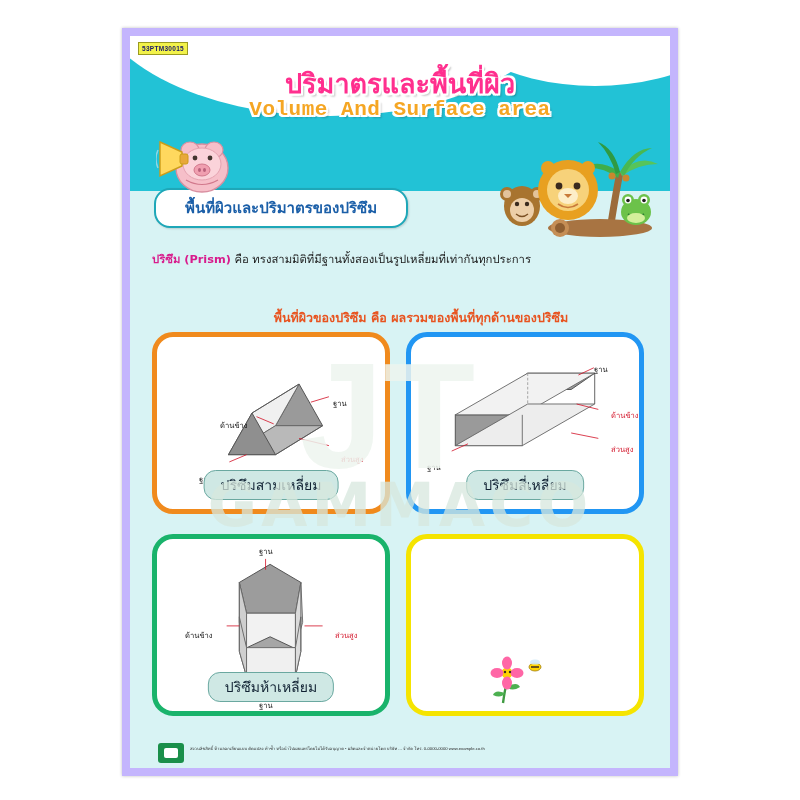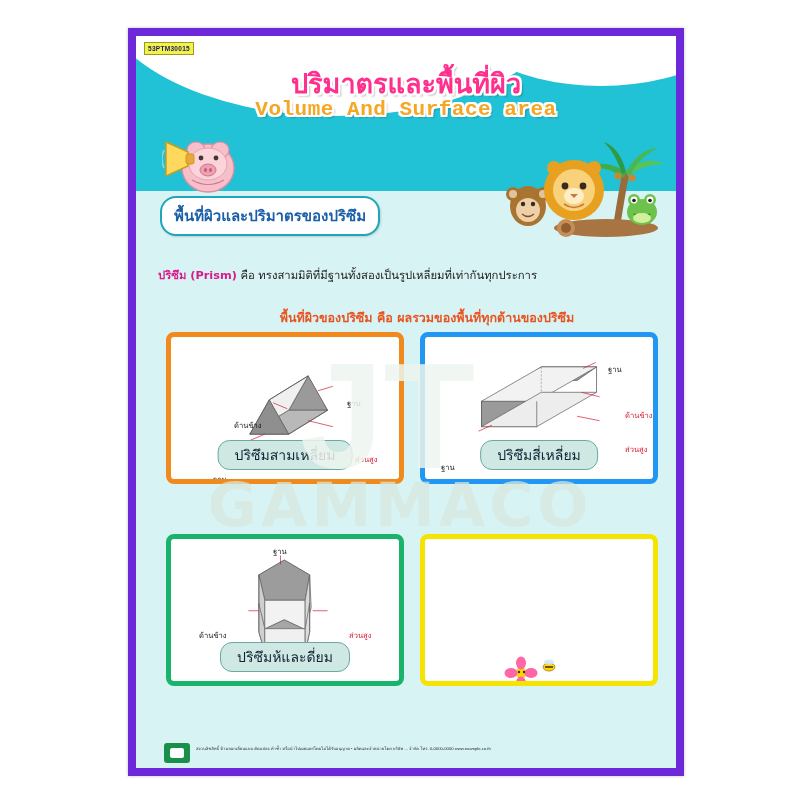--- a/index.html
+++ b/index.html
@@ -40,23 +40,23 @@
     font-weight: bold;
     color: #eef5ef;
     opacity: .85;
     z-index: 39;
     pointer-events: none;
   }
 
   
   #poster {
     position: absolute;
-    left: 128px; top: 28px;
+    left: 122px; top: 28px;
     width: 556px; height: 748px;
-    background: #6d28d9;
+    background: #c4b5fd;
     box-shadow: 0 0 3px rgba(0,0,0,.25);
     overflow: hidden;
     z-index: 10;
   }
   .poster-inner {
     position: absolute;
     left: 8px; top: 8px; right: 8px; bottom: 8px;
     background: #d8f3f4;
     overflow: hidden;
   }
@@ -127,42 +127,40 @@
     font-family: Liberation Mono, monospace;
   }
 
   
   .section-pill {
     position: absolute;
     left: 24px; top: 152px;
     background: #ffffff;
     border: 2px solid #1ea7b8;
     border-radius: 16px;
-    padding: 6px 12px;
+    padding: 6px 29px;
     z-index: 26;
     box-shadow: 1px 1px 2px rgba(0,0,0,.15);
-    margin-top: 8px;
   }
   .section-pill span {
     font-size: 15px;
     font-weight: bold;
     color: #1b5fa8;
     font-family: "DejaVu Sans", sans-serif;
   }
 
   
   .para {
     position: absolute;
     left: 22px; right: 14px; top: 214px;
     font-size: 11.3px;
     line-height: 1.85;
     color: #1a1a1a;
     z-index: 22;
     font-family: "DejaVu Sans", sans-serif;
-    margin-top: 16px;
   }
   .para .hl { color: #d81b8c; font-weight: bold; }
 
   .subhead {
     position: absolute;
     left: 0; right: 0; top: 272px;
     text-align: center;
     font-size: 12.5px;
     font-weight: bold;
     color: #e8531f;
@@ -173,26 +171,25 @@
 
   
   .grid {
     position: absolute;
     left: 22px; top: 296px;
     width: 492px; height: 392px;
     z-index: 22;
   }
   .cell {
     position: absolute;
-    width: 238px; height: 152px;
-    background: #ffffff;
-    border-radius: 8px;
+    width: 238px; height: 182px;
+    background: #ffffff;
+    border-radius: 21px;
     border: 5px solid #000;
     overflow: hidden;
-    margin-left: 8px;
   }
   .cell.tl { left: 0;    top: 0;    border-color: #f08a1d; }
   .cell.tr { left: 254px;top: 0;    border-color: #2196f3; }
   .cell.bl { left: 0;    top: 202px;border-color: #19b36b; }
   .cell.br { left: 254px;top: 202px;border-color: #f5e400; }
 
   .caption {
     position: absolute;
     left: 50%; transform: translateX(-50%);
     bottom: 9px;
@@ -441,21 +438,21 @@
 
             <line x1="113" y1="22" x2="113" y2="34" stroke="#d3152a" stroke-width="0.9"></line>
             <line x1="70" y1="96" x2="84" y2="96" stroke="#d3152a" stroke-width="0.9"></line>
             <line x1="176" y1="96" x2="156" y2="96" stroke="#d3152a" stroke-width="0.9"></line>
             <line x1="113" y1="164" x2="113" y2="154" stroke="#d3152a" stroke-width="0.9"></line>
           </svg>
           <div class="lbl" style="left:102px; top:6px;">ฐาน</div>
           <div class="lbl" style="left:28px; top:90px;">ด้านข้าง</div>
           <div class="lbl red" style="left:178px; top:90px;">ส่วนสูง</div>
           <div class="lbl" style="left:102px; top:160px;">ฐาน</div>
-          <div class="caption">ปริซึมห้และดี่ยม</div>
+          <div class="caption">ปริซึมห้าเหลี่ยม</div>
         </div>
 
         <div class="cell br">
           <svg class="deco" id="flower" viewBox="0 0 70 56" style="left:70px; top:116px;">
             <path d="M22 48 q2 -14 4 -22" stroke="#3f9b42" stroke-width="2.4" fill="none"></path>
             <path d="M24 38 q-10 -4 -12 2 q8 4 12 -2 Z" fill="#4cb050"></path>
             <path d="M26 32 q10 -6 13 0 q-8 5 -13 0 Z" fill="#4cb050"></path>
             <circle cx="26" cy="18" r="5.5" fill="#ffd400"></circle>
             <g fill="#ff66a6">
               <ellipse cx="26" cy="8" rx="5" ry="6.5"></ellipse>

